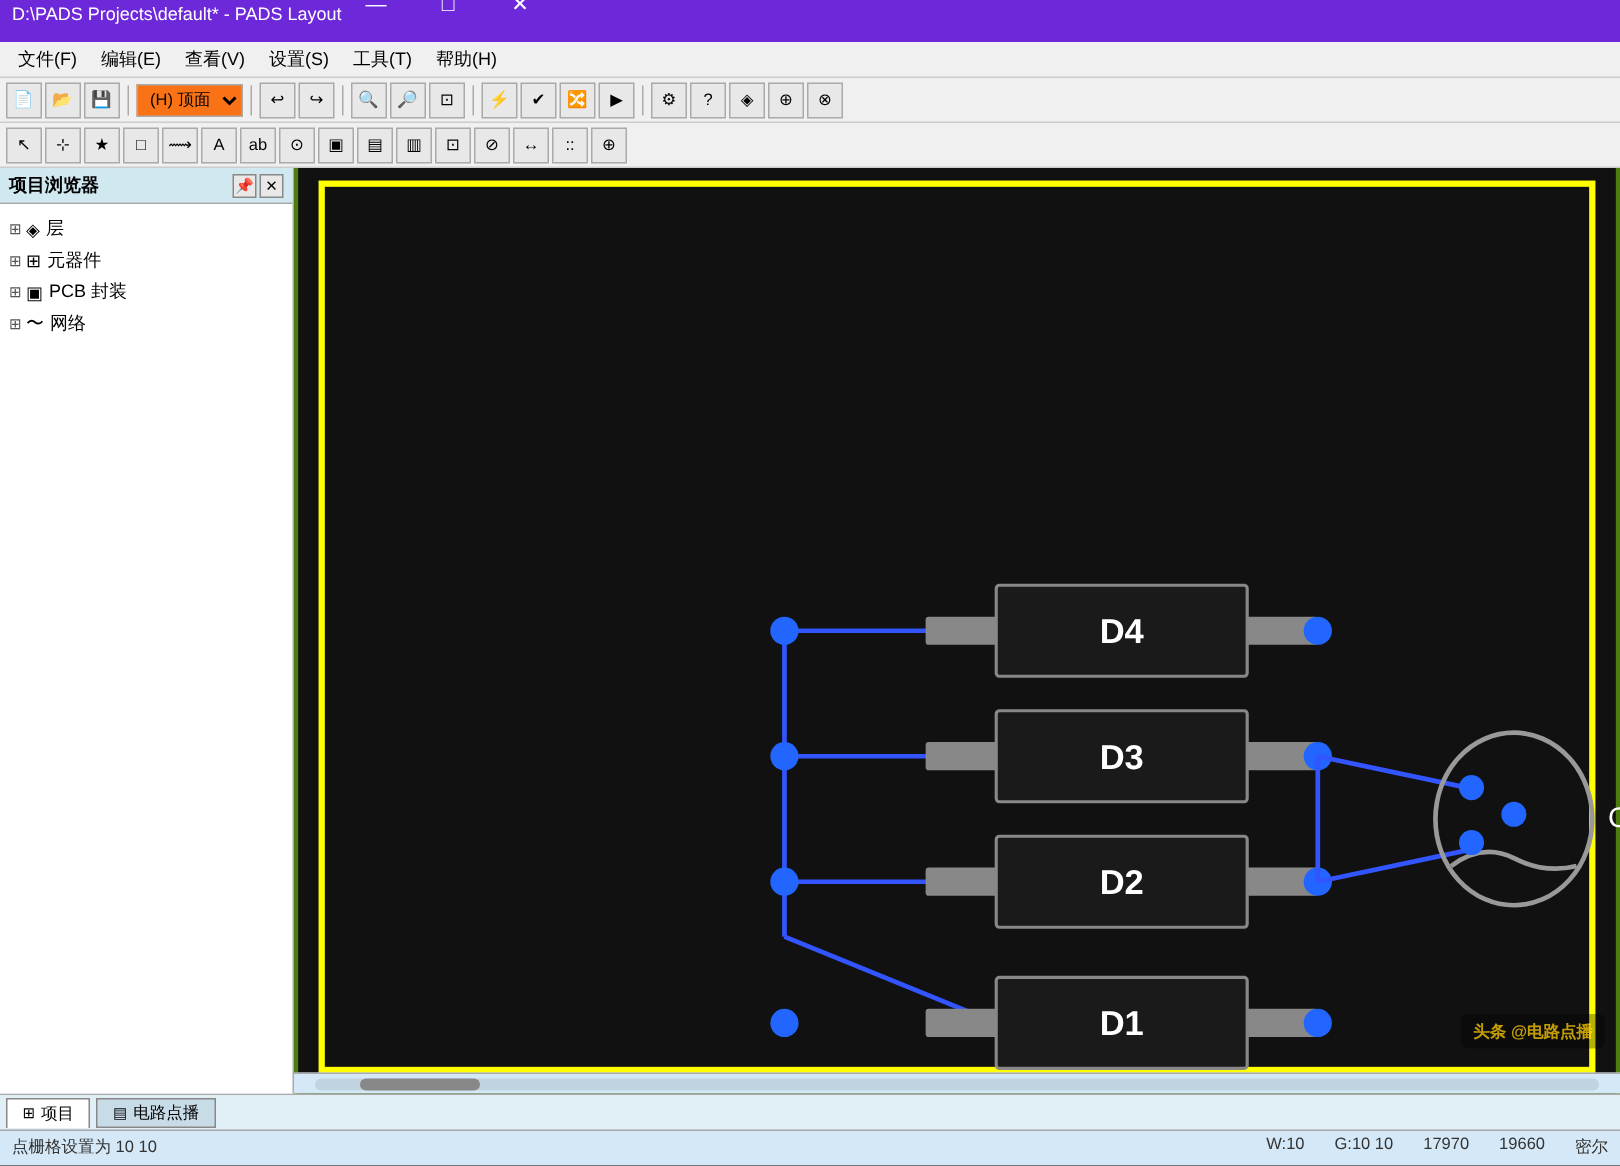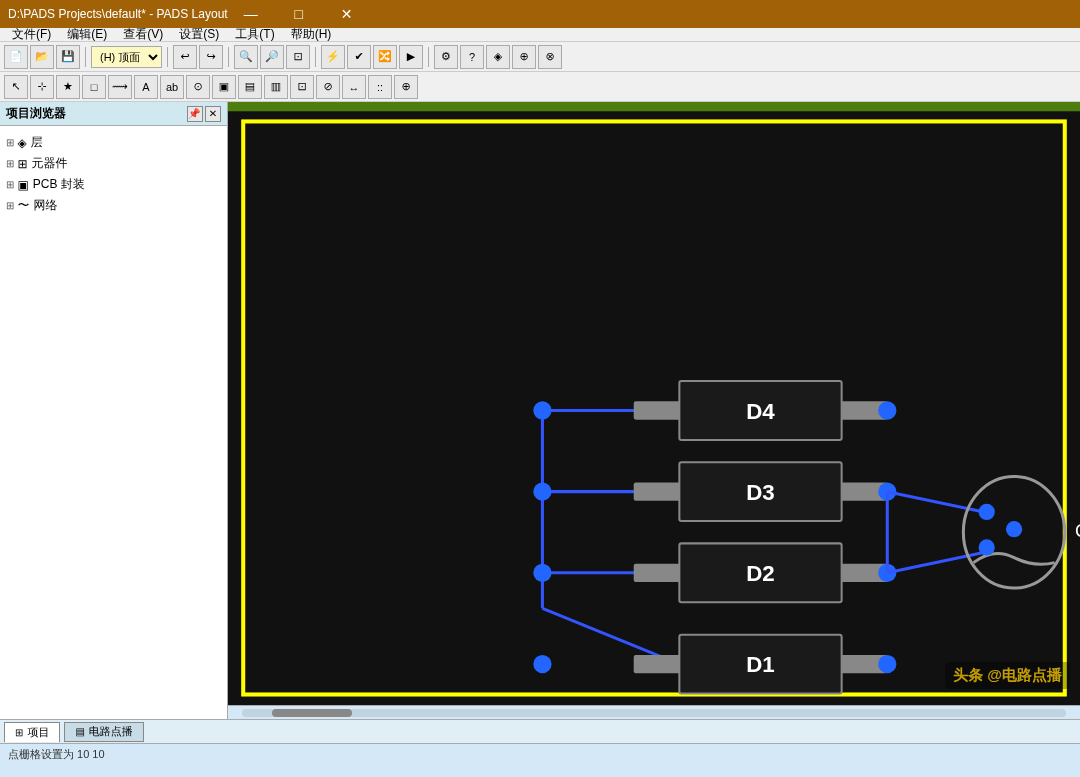--- a/index.html
+++ b/index.html
@@ -1,40 +1,40 @@
 <!DOCTYPE html>
 <html><head>
   <meta charset="utf-8">
   <style>
     * { margin: 0; padding: 0; box-sizing: border-box; }
     body { width: 1080px; height: 777px; overflow: hidden; font-family: 'Microsoft YaHei', SimSun, sans-serif; font-size: 12px; background: #d4e8f7; }
 
     
     #titlebar {
-      background: #a16207;
+      background: #6d28d9;
       height: 28px;
       display: flex;
-      align-items: center;
-      padding: 0 8px;
+      align-items: flex-end;
+      padding: 12px 8px;
       color: white;
       font-size: 12px;
     }
     #titlebar .win-controls { display: flex; gap: 2px; }
     #titlebar .win-btn {
       width: 46px; height: 28px;
       background: transparent;
       border: none; color: white;
       font-size: 14px; cursor: pointer;
       display: flex; align-items: center; justify-content: center;
     }
 
     
     #menubar {
       background: #f0f0f0;
-      height: 14px;
+      height: 24px;
       display: flex;
       align-items: center;
       padding: 0 4px;
       border-bottom: 1px solid #ccc;
     }
     .menu-item {
       padding: 2px 8px;
       cursor: pointer;
       font-size: 12px;
     }
@@ -54,21 +54,21 @@
       background: #e8e8e8;
       border: 1px solid #aaa;
       cursor: pointer;
       display: flex; align-items: center; justify-content: center;
       font-size: 11px;
     }
     .tb-sep { width: 1px; height: 20px; background: #aaa; margin: 0 3px; }
     .tb-select {
       height: 22px; padding: 0 4px;
       border: 1px solid #aaa;
-      background: #fef9c3;
+      background: #f97316;
       font-size: 11px;
       min-width: 70px;
     }
 
     
     #toolbar2 {
       background: #f0f0f0;
       height: 30px;
       display: flex;
       align-items: center;
@@ -78,21 +78,21 @@
     }
 
     
     #main {
       display: flex;
       height: calc(777px - 28px - 22px - 30px - 30px - 24px - 22px);
     }
 
     
     #sidebar {
-      width: 228px;
+      width: 196px;
       background: white;
       border-right: 1px solid #aaa;
       display: flex;
       flex-direction: column;
     }
     #sidebar-header {
       background: #d0e8f0;
       padding: 3px 6px;
       font-size: 12px;
       font-weight: bold;
@@ -370,31 +370,38 @@
       <text x="835" y="420" fill="white" font-size="18" font-family="Arial">C1</text>
     </svg>
 
     <div id="hscrollbar">
       <div id="hscrollbar-track">
         <div id="hscrollbar-thumb"></div>
       </div>
     </div>
 
     <div id="watermark" style="position:absolute; bottom:30px; right:10px; opacity:0.75; z-index:10; background: rgba(0,0,0,0.4); padding: 4px 8px; border-radius:4px;">
-      <span style="color:#ffcc00; font-size:15px; font-weight:bold;margin-top:23px;">头条 @电路点播</span>
+      <span style="color:#ffcc00; font-size:11px; font-weight:bold;margin-top:23px;">头条 @电路点播</span>
     </div>
   </div>
 </div>
 
 <div id="bottom-tabs">
   <div class="btab active">
     <span class="btab-icon">⊞</span>
     <span>项目</span>
   </div>
   <div class="btab">
     <span class="btab-icon">▤</span>
     <span>电路点播</span>
   </div>
 </div>
 
 <div id="statusbar">
   <span class="status-left">点栅格设置为 10 10</span>
+  <div class="status-right">
+    <span class="status-item">W:<span>10</span></span>
+    <span class="status-item">G:10 10</span>
+    <span class="status-item">17970</span>
+    <span class="status-item">19660</span>
+    <span class="status-item">密尔</span>
+  </div>
 </div>
 
 </body></html>

